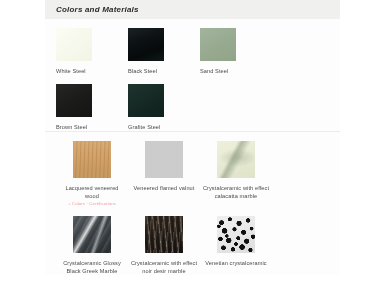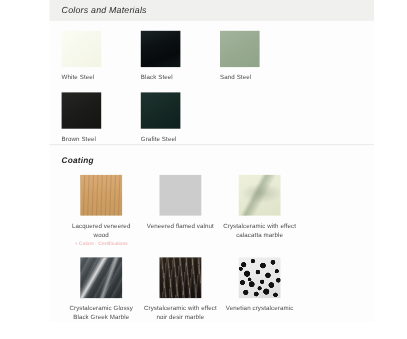--- a/index.html
+++ b/index.html
@@ -29,21 +29,21 @@
     left: 45px;
     top: 0px;
     width: 295px;
     height: 19px;
     background: #f0f0ef;
     display: flex;
     align-items: center;
   }
   .panel-header-title {
     font-size: 8px;
-    font-weight: normal;
+    font-weight: bold;
     font-style: italic;
     color: #2b2b2b;
     letter-spacing: 0.2px;
     padding-left: 11px;
   }
 
   
   .content {
     position: absolute;
     left: 45px;
@@ -251,21 +251,20 @@
 
         <div class="swatch-cell">
           <span class="swatch-chip m-grafite-steel"></span>
           <span class="swatch-label">Grafite Steel</span>
         </div>
 
       </div>
     </div>
 
     <div class="section section-coating">
-      <div class="section-title">Coating</div>
 
       <div class="swatch-grid">
 
         <div class="swatch-cell">
           <span class="swatch-chip m-lacquered-wood"></span>
           <span class="swatch-label">Lacquered veneered wood</span>
           <span class="swatch-sublabel">+ Colors · Certifications</span>
         </div>
 
         <div class="swatch-cell">

